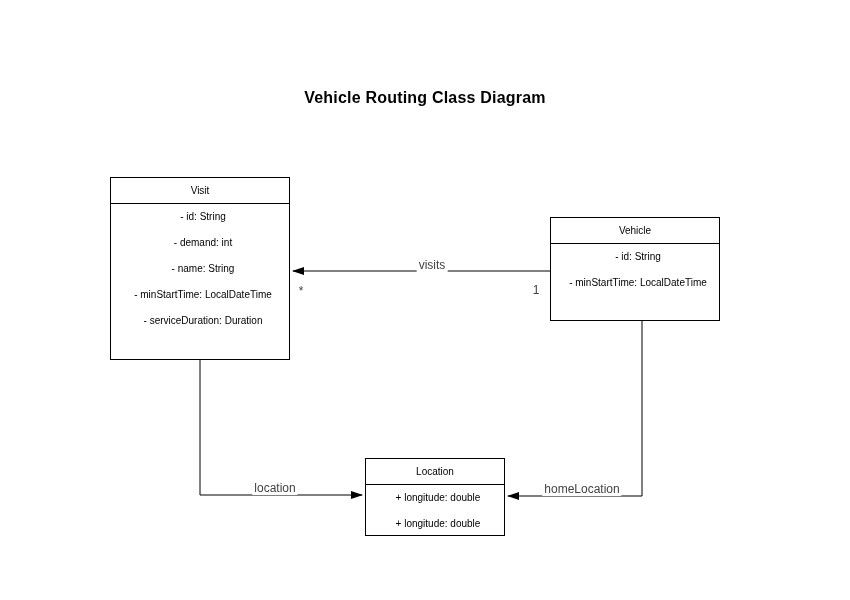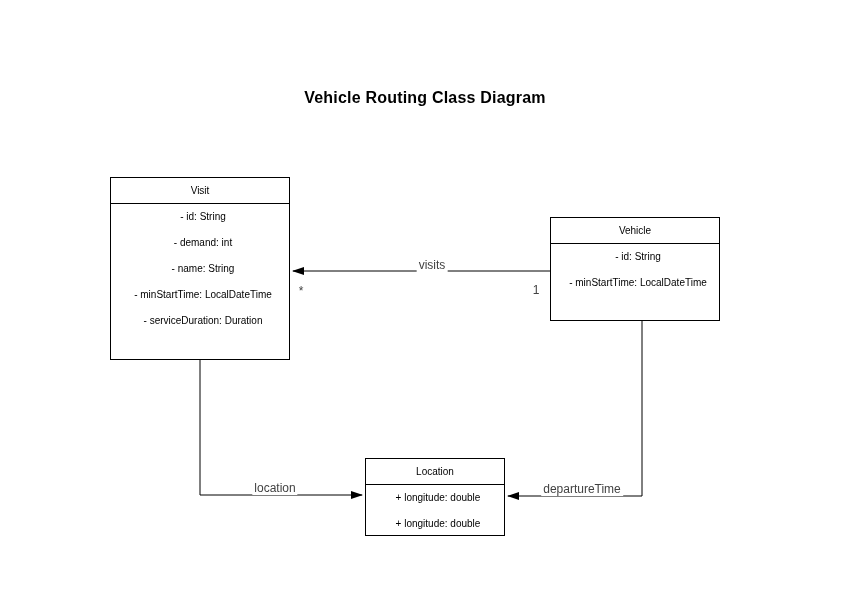--- a/index.html
+++ b/index.html
@@ -113,15 +113,15 @@
     <div>
       <div class="attr">+ longitude: double</div>
       <div class="attr">+ longitude: double</div>
     </div>
   </div>
 
   <div class="edge-label" style="left:432px; top:265px;">visits</div>
   <div class="mult-label" style="left:301px; top:291px;">*</div>
   <div class="mult-label" style="left:536px; top:290px;">1</div>
   <div class="edge-label" style="left:275px; top:488px;">location</div>
-  <div class="edge-label" style="left:582px; top:489px;">departureTime</div>
+  <div class="edge-label" style="left:582px; top:489px;">homeLocation</div>
 
 </div>
 
 </body></html>

